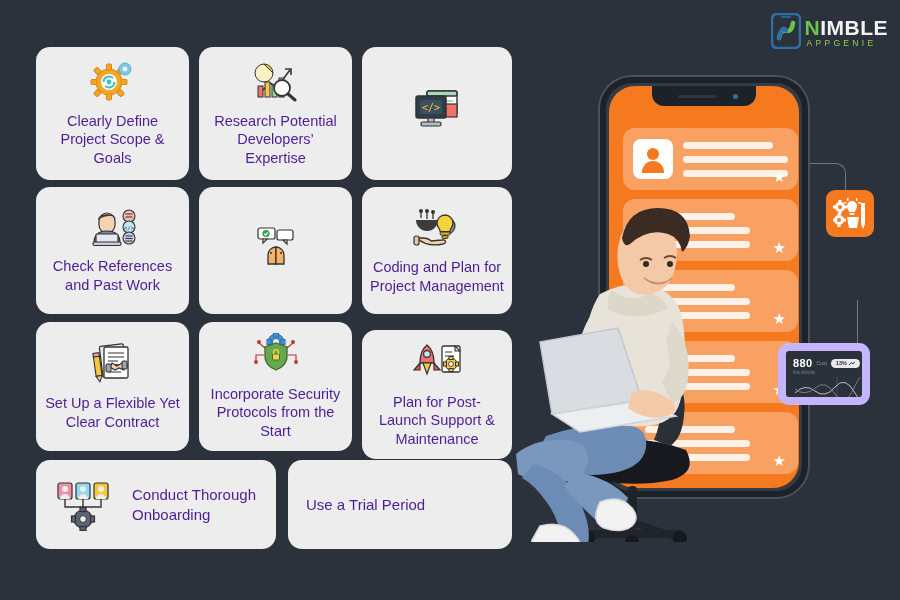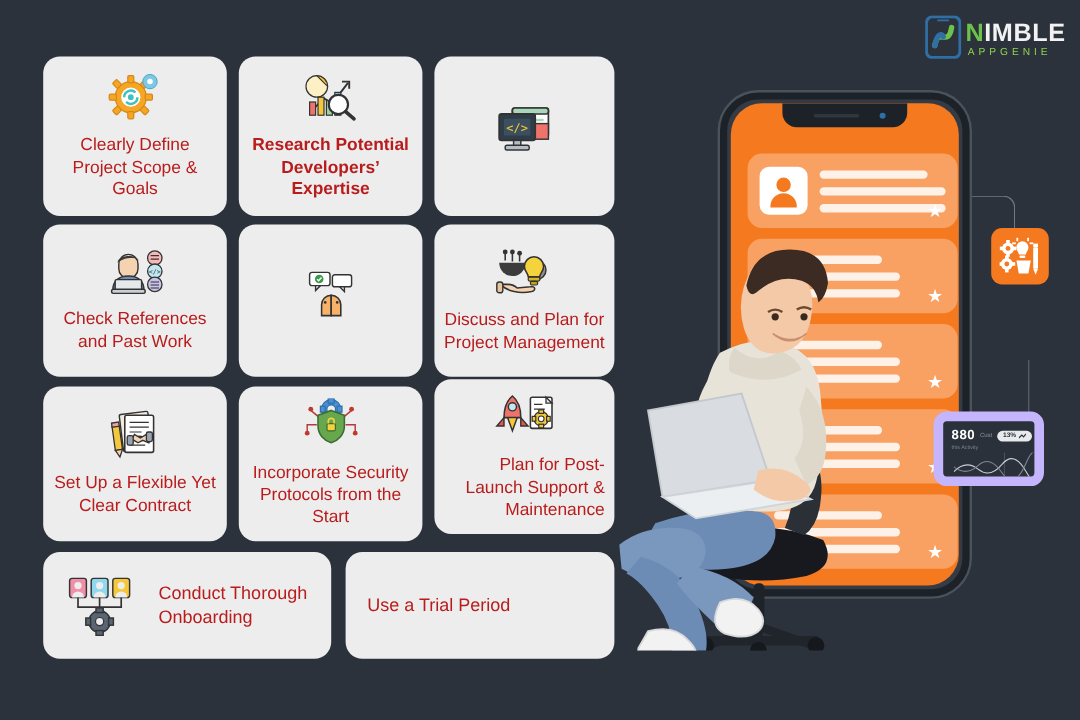--- a/index.html
+++ b/index.html
@@ -26,42 +26,42 @@
     border-radius: 14px;
     display: flex;
     flex-direction: column;
     align-items: center;
     justify-content: center;
     color: #3b3b3b;
     text-align: center;
     padding: 10px 8px;
   }
   .card .icon { margin-bottom: 6px; }
-  .card .label { font-size: 14.5px; line-height: 1.28; color: #b91c1c; }
+  .card .label { font-size: 14.5px; line-height: 1.28; color: #4c1d95; }
 
   .card.wide {
     flex-direction: row;
     justify-content: flex-start;
     text-align: left;
     gap: 16px;
     padding: 10px 18px;
   }
   .card.wide .icon { margin-bottom: 0; flex: none; }
   .card.wide .label { font-size: 15px; }
 
   
   #c0 { left: 36px;  top: 47px;  width: 153px; height: 133px; }
-  #c1 { left: 199px; top: 47px;  width: 153px; height: 133px; font-weight: bold; }
+  #c1 { left: 199px; top: 47px;  width: 153px; height: 133px; }
   #c2 { left: 362px; top: 47px;  width: 150px; height: 133px; }
   #c3 { left: 36px;  top: 187px; width: 153px; height: 127px; }
   #c4 { left: 199px; top: 187px; width: 153px; height: 127px; }
   #c5 { left: 362px; top: 187px; width: 150px; height: 127px; }
   #c6 { left: 36px;  top: 322px; width: 153px; height: 129px; }
   #c7 { left: 199px; top: 322px; width: 153px; height: 129px; }
-  #c8 { left: 362px; top: 316px; width: 150px; height: 129px; text-align: right; }
+  #c8 { left: 362px; top: 330px; width: 150px; height: 129px; }
   #c9 { left: 36px;  top: 460px; width: 240px; height: 89px; }
   #c10{ left: 288px; top: 460px; width: 224px; height: 89px; }
 
   
   .phone {
     position: absolute; left: 600px; top: 77px;
     width: 208px; height: 420px;
     background: #353b44;
     border: 6px solid #1d2228;
     border-radius: 32px;
@@ -284,21 +284,21 @@
         <path d="M5 14 h22 a11 11 0 0 1-22 0z" fill="#3c3c3c"></path>
         <circle cx="36" cy="20" r="8" fill="#8f8f8f" stroke="#333" stroke-width="1.2"></circle>
         <circle cx="36" cy="20" r="3.4" fill="#ededed" stroke="#333" stroke-width="1"></circle>
         <path d="M26 17 a8 8 0 1 1 16 0 c0 4-3 5.5-3.2 8.6 h-9.6 C29 22.5 26 21 26 17z" fill="#f5d33c" stroke="#333" stroke-width="1.3"></path>
         <rect x="29.2" y="26" width="9.6" height="3.2" rx="1" fill="#d9b320" stroke="#333" stroke-width="1"></rect>
         <rect x="31" y="29.5" width="6" height="3" rx="1.2" fill="#c4a11a" stroke="#333" stroke-width="1"></rect>
         <path d="M6 32 c6 6 16 8 26 6 c4-1 3-5-1-4 l-11 1 c-2-2-5-3-8-3z" fill="#f6d3b0" stroke="#333" stroke-width="1.3"></path>
         <rect x="3" y="30" width="5" height="9" rx="2" fill="#e8c49d" stroke="#333" stroke-width="1.2"></rect>
       </svg>
     </span>
-    <div class="label">Discuss and Plan for Project Management</div>
+    <div class="label">Coding and Plan for Project Management</div>
   </div>
 
   <div class="card" id="c7">
     <span class="icon">
       <svg width="50" height="42" viewBox="0 0 50 42">
         <g stroke="#b23b3b" stroke-width="1.2" fill="none">
           <path d="M13 22 H5 v6"></path>
             <path d="M37 22 h8 v6"></path>
           <path d="M14 15 L8 10"></path>
             <path d="M36 15 l6-5"></path>

